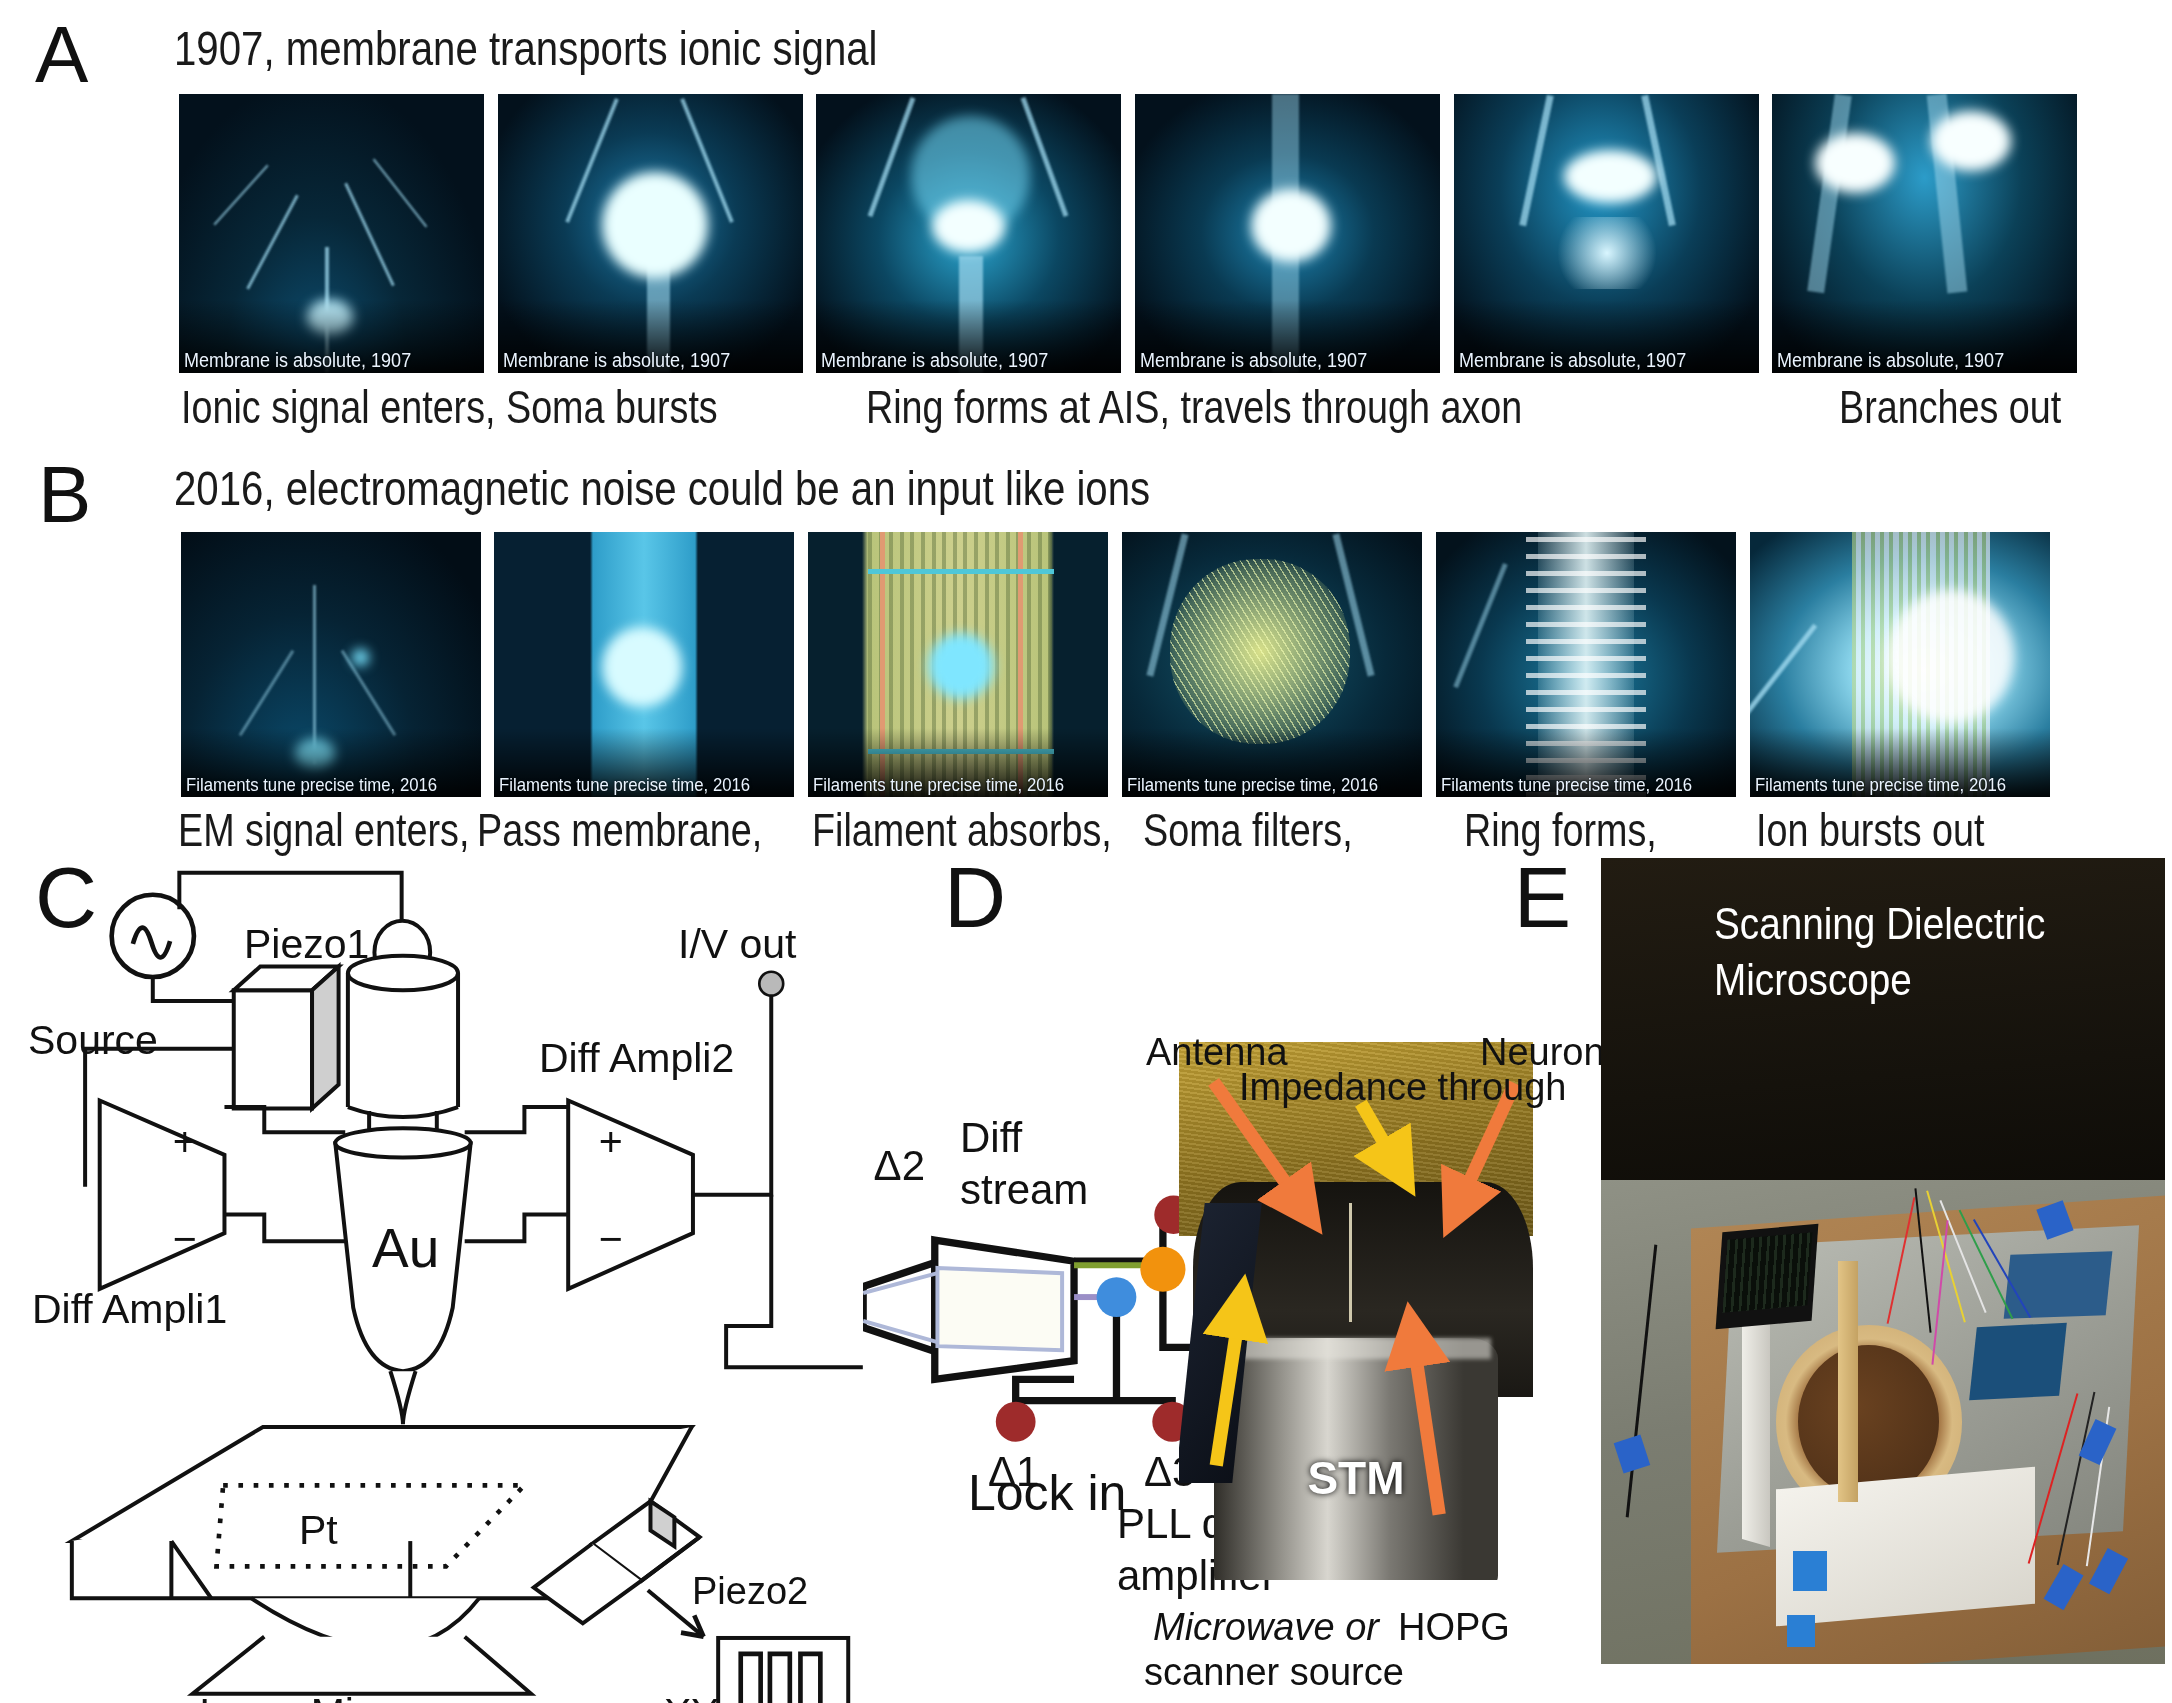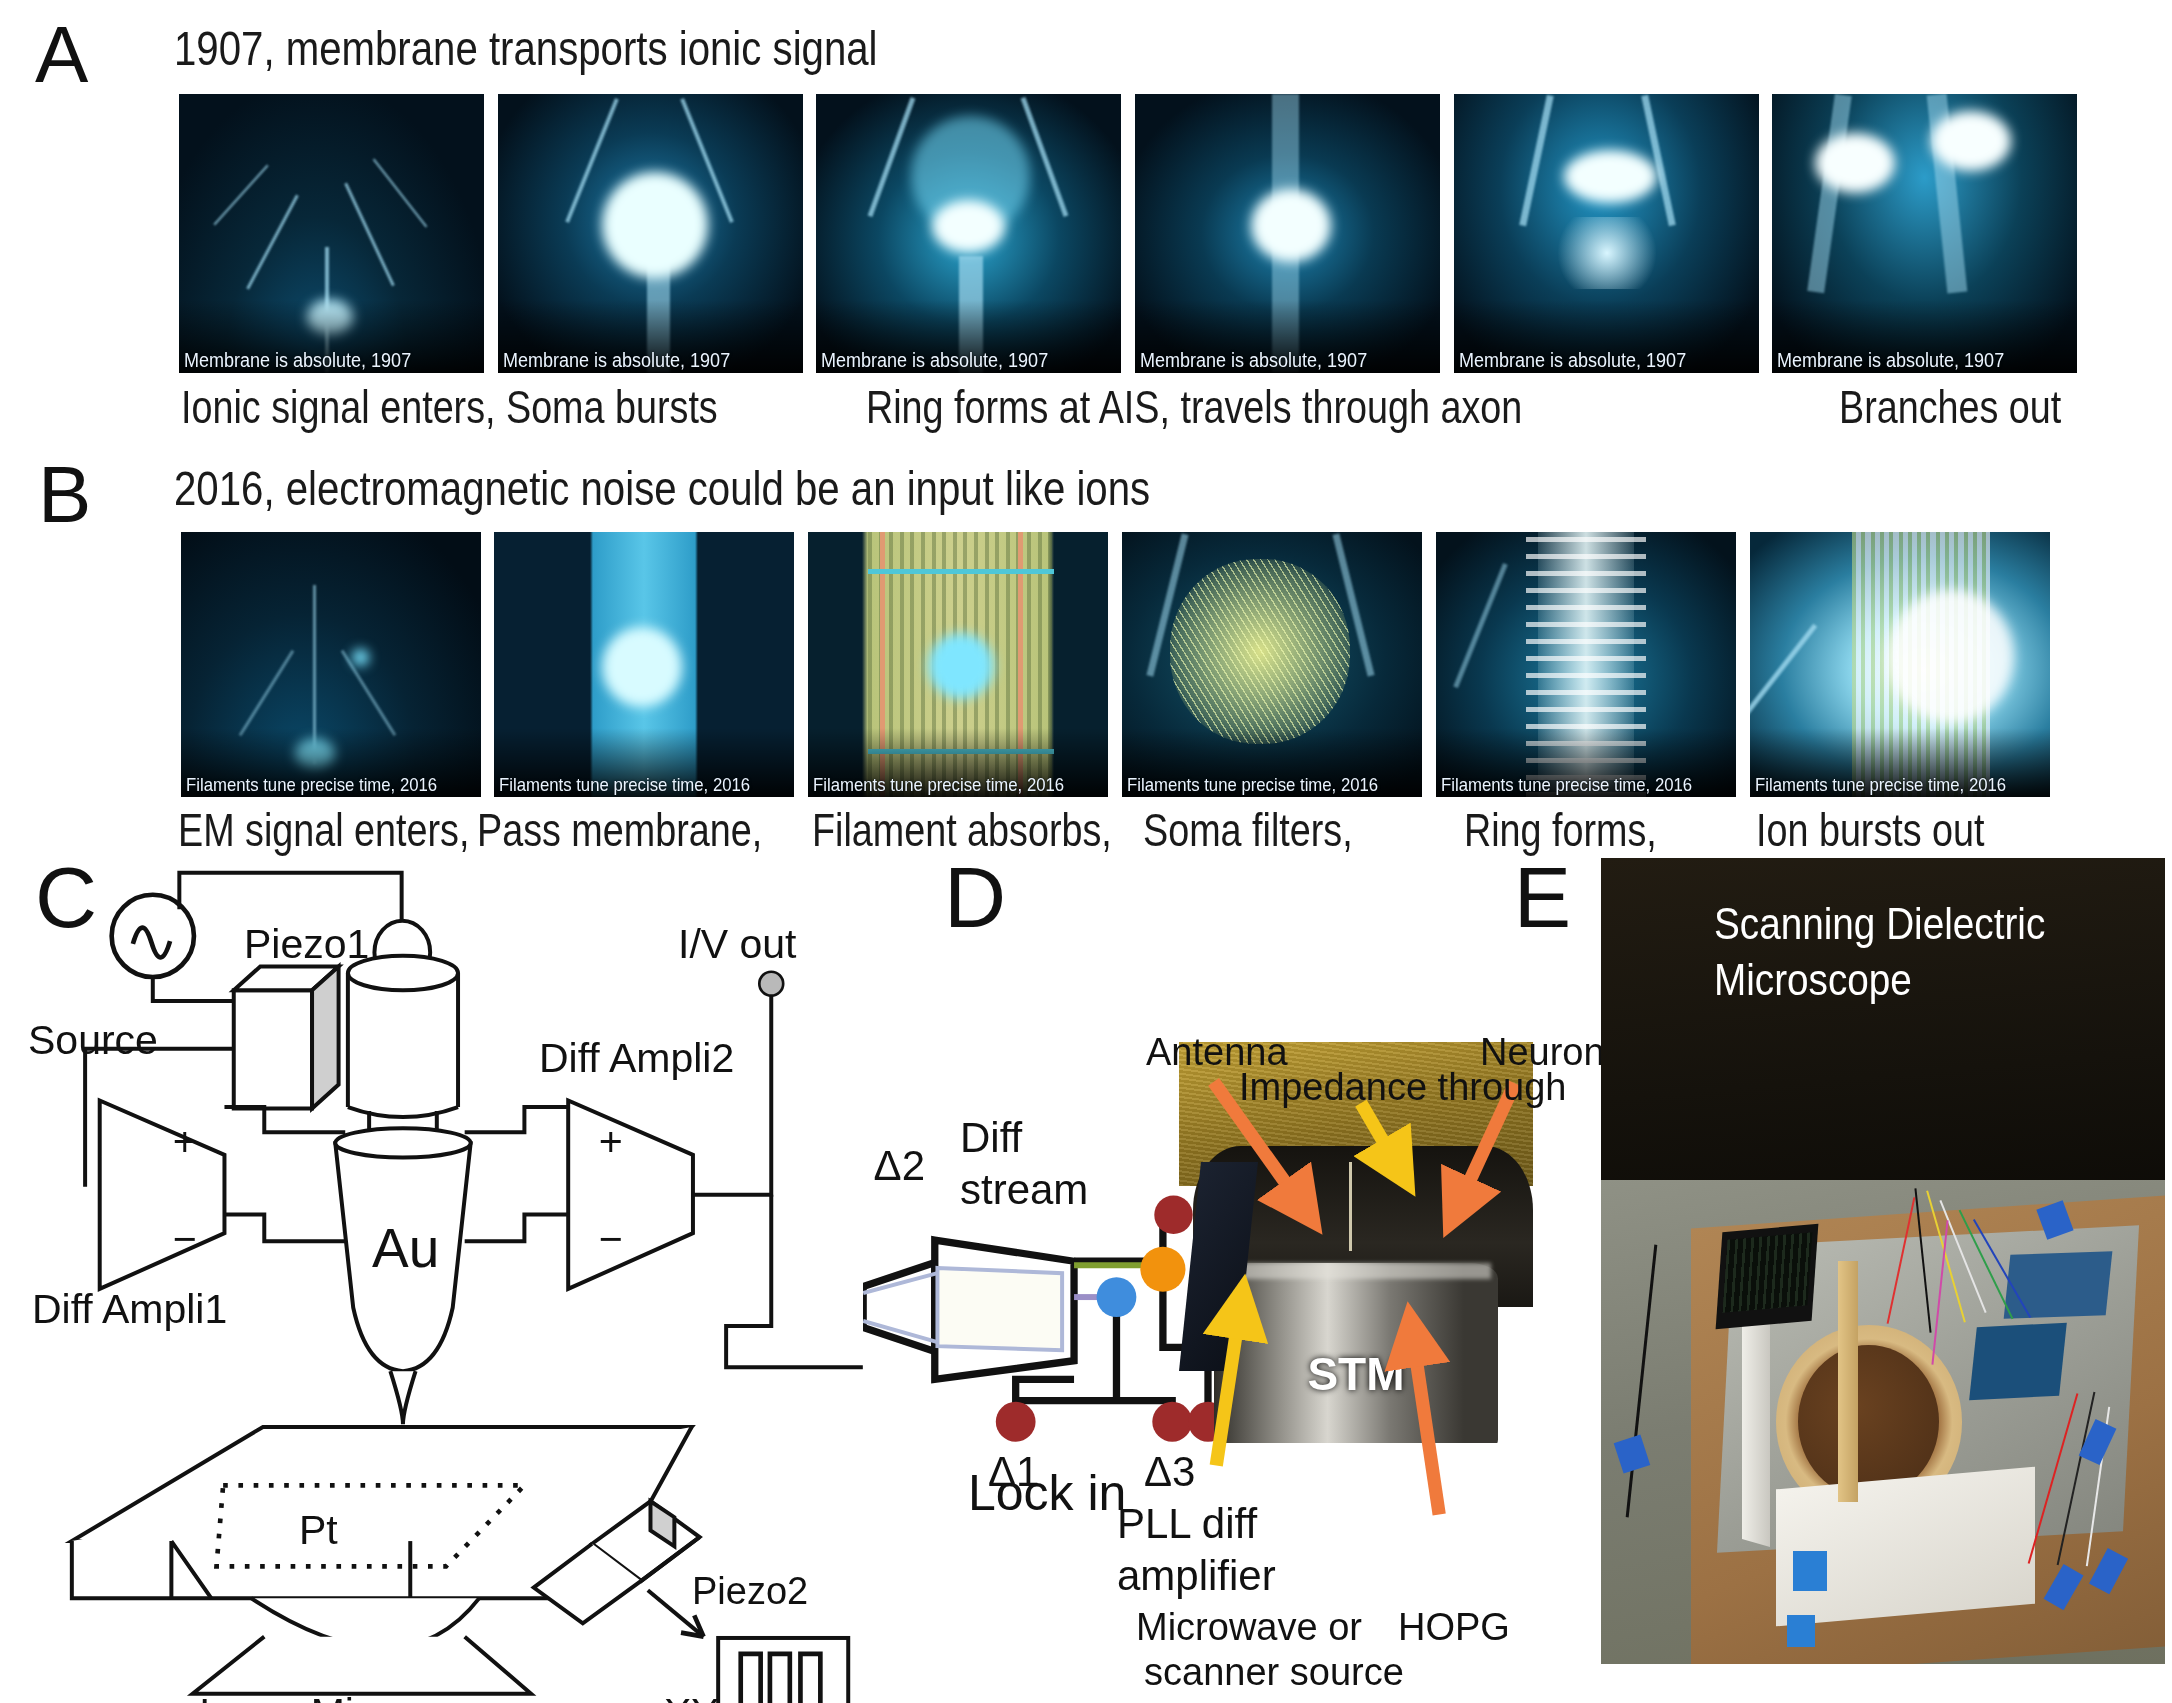--- a/index.html
+++ b/index.html
@@ -327,21 +327,21 @@
 
   <div class="abs" style="left:10.6px;top:299px;font-size:42px;">Δ2</div>
   <div class="abs" style="left:97px;top:271px;font-size:42px;">Diff</div>
   <div class="abs" style="left:97px;top:323px;font-size:42px;">stream</div>
   <div class="abs" style="left:125px;top:605px;font-size:42px;">Δ1</div>
   <div class="abs" style="left:98px;top:621px;font-size:50px;margin-left:7px;">Lock in</div>
   <div class="abs" style="left:281px;top:605px;font-size:42px;">Δ3</div>
   <div class="abs" style="left:254px;top:657px;font-size:42px;">PLL diff</div>
   <div class="abs" style="left:254px;top:709px;font-size:42px;">amplifier</div>
 
-  <div class="photo" style="left:316px;top:199px;width:354px;height:401px;">
+  <div class="photo" style="left:316px;top:199px;width:354px;height:538px;">
     <div class="abs" style="left:0;top:0;width:100%;height:36%;background:linear-gradient(170deg,#c6a436 0%,#8e7320 55%,#6e5a19 100%);"></div>
     <div class="abs" style="left:0;top:0;width:100%;height:36%;background:repeating-linear-gradient(8deg,rgba(255,255,255,.08) 0 2px,rgba(0,0,0,.08) 2px 4.6px);"></div>
     <div class="abs" style="left:4%;top:26%;width:96%;height:40%;border-radius:14% 14% 0 0/40% 40% 0 0;background:linear-gradient(180deg,#15130f 0%,#2a2721 60%,#1a1814 100%);"></div>
     <div class="abs" style="left:10%;top:55%;width:80%;height:48%;border-radius:10%/8%;background:linear-gradient(90deg,#2f2d28 0%,#8d8b84 22%,#d8d6cf 40%,#7a7872 62%,#3a3833 88%);"></div>
     <div class="abs" style="left:12%;top:55%;width:76%;height:4%;background:rgba(230,228,220,.55);filter:blur(2px);"></div>
     <div class="abs" style="left:3%;top:30%;width:16%;height:52%;background:linear-gradient(120deg,#1b2230,#0c1018);transform:skewX(-6deg);"></div>
     <div class="abs" style="left:48%;top:30%;width:2.7px;height:22%;background:#cfc8ac;"></div>
     <div class="abs" style="left:0;right:0;top:76%;text-align:center;color:#fff;font-size:46px;font-weight:700;text-shadow:0 0 6.6px #000;">STM</div>
   </div>
 
@@ -362,21 +362,21 @@
     <path d="M982,362 L896,548" stroke="#f07a3c" stroke-width="20" fill="none" marker-end="url(#arrO)"></path>
 
     <path d="M532,938 L568,700" stroke="#f5c518" stroke-width="20" fill="none" marker-end="url(#arrY)"></path>
 
     <path d="M868,1012 L828,742" stroke="#f07a3c" stroke-width="20" fill="none" marker-end="url(#arrO)"></path>
   </svg>
 
   <div class="abs ann" style="left:283px;top:188px;font-size:38px;">Antenna</div>
   <div class="abs ann" style="left:376px;top:223px;font-size:38px;">Impedance  through</div>
   <div class="abs ann" style="left:617px;top:188px;font-size:38px;">Neuron</div>
-  <div class="abs ann" style="left:273px;top:763px;font-size:38px;">Microwave or</div>
+  <div class="abs ann" style="left:290px;top:763px;font-size:38px;font-style:italic;">Microwave or</div>
   <div class="abs ann" style="left:281px;top:808px;font-size:38px;">scanner source</div>
   <div class="abs ann" style="left:535px;top:763px;font-size:38px;text-align:right;">HOPG</div>
 </div>
 
 <div class="abs" style="left:1527px;top:843px;width:646px;height:860px;">
   <div class="abs panel-letter" style="left:-13.3px;top:10.6px;font-size:86px;">E</div>
 
   <div class="photo" style="left:74px;top:14.6px;width:564px;height:806px;">
 
     <div class="abs" style="left:0;top:0;width:100%;height:44%;background:linear-gradient(175deg,#221c12 0%,#15120c 60%,#0d0b07 100%);"></div>

